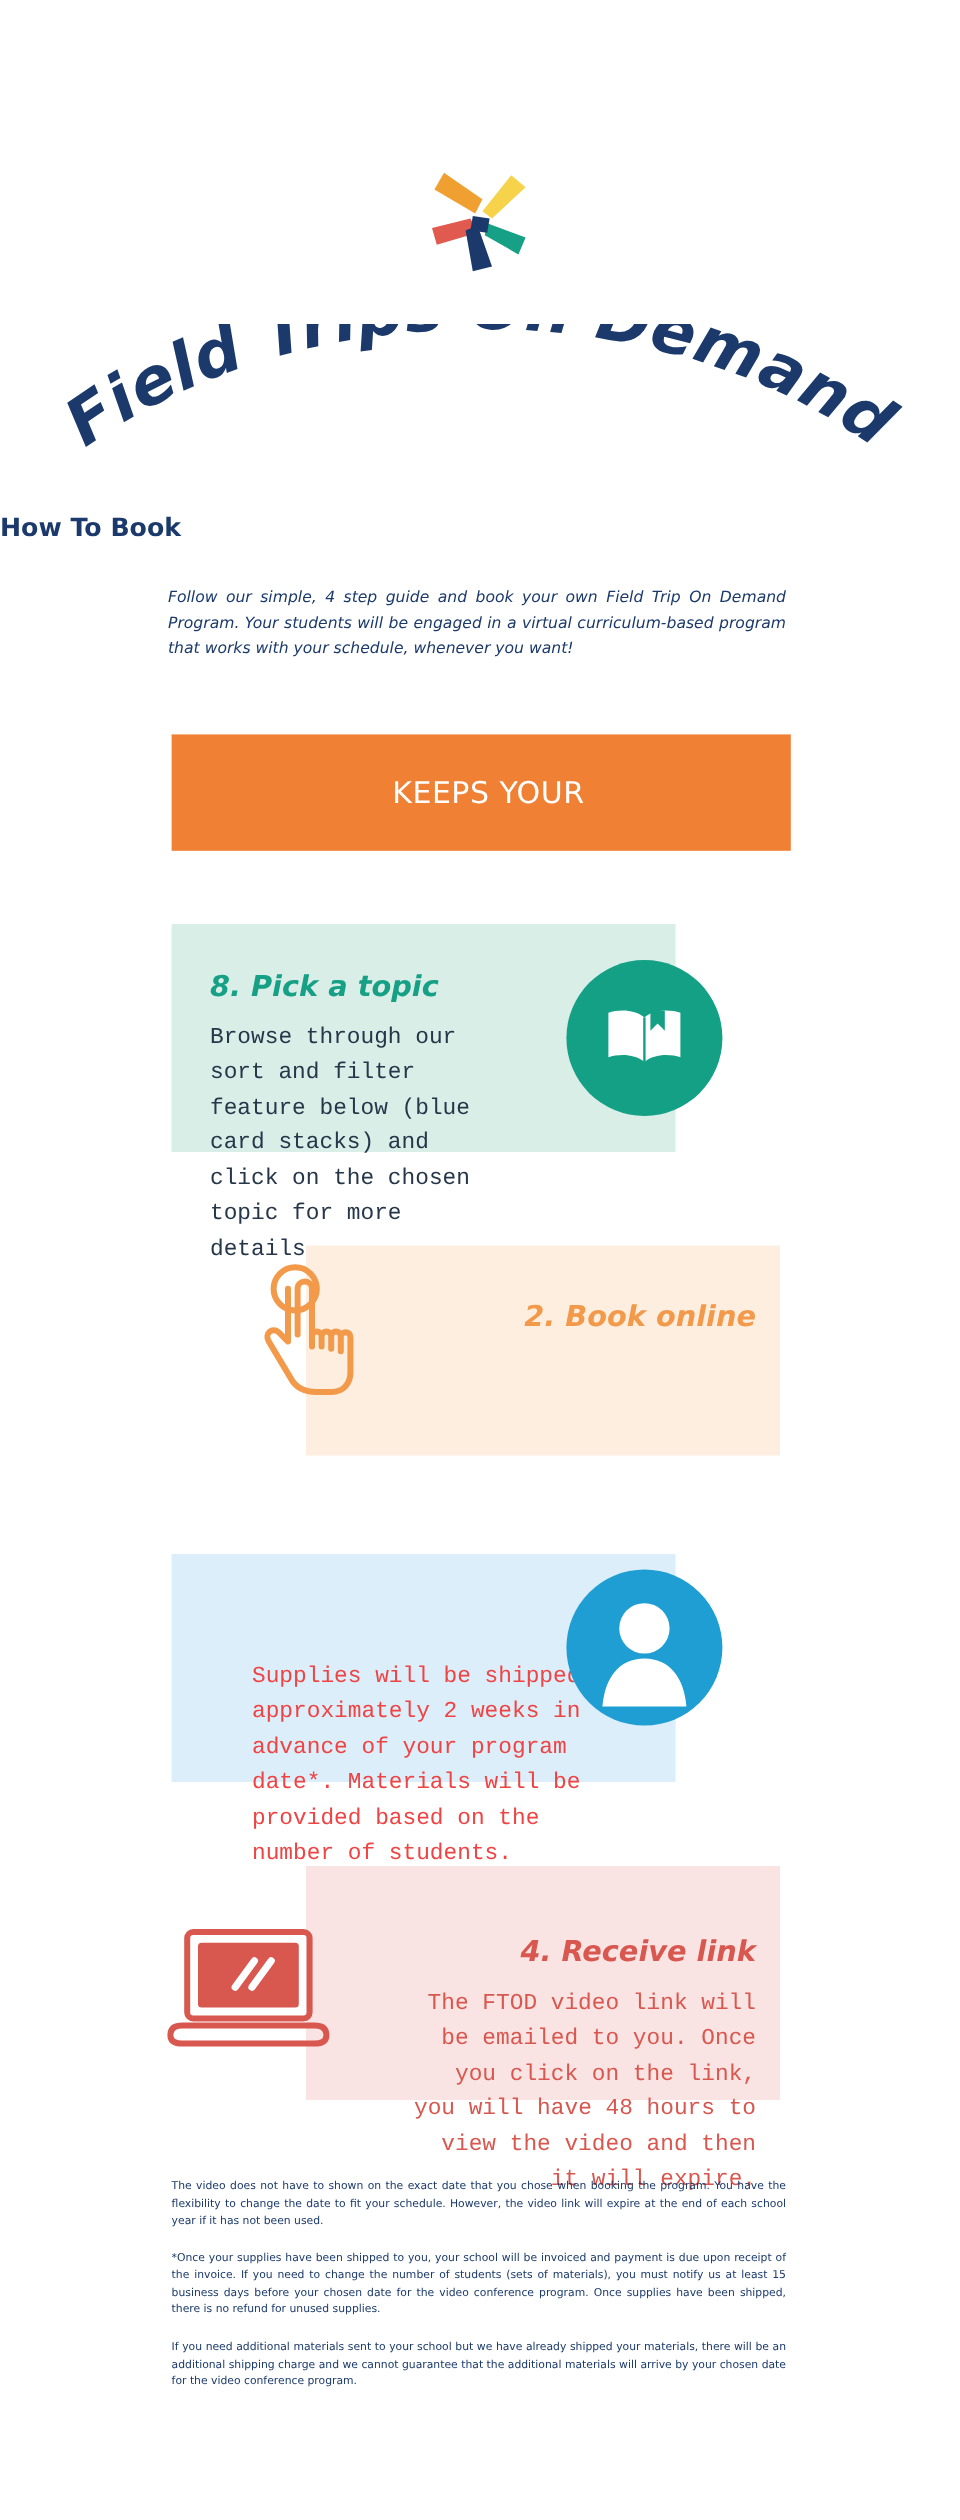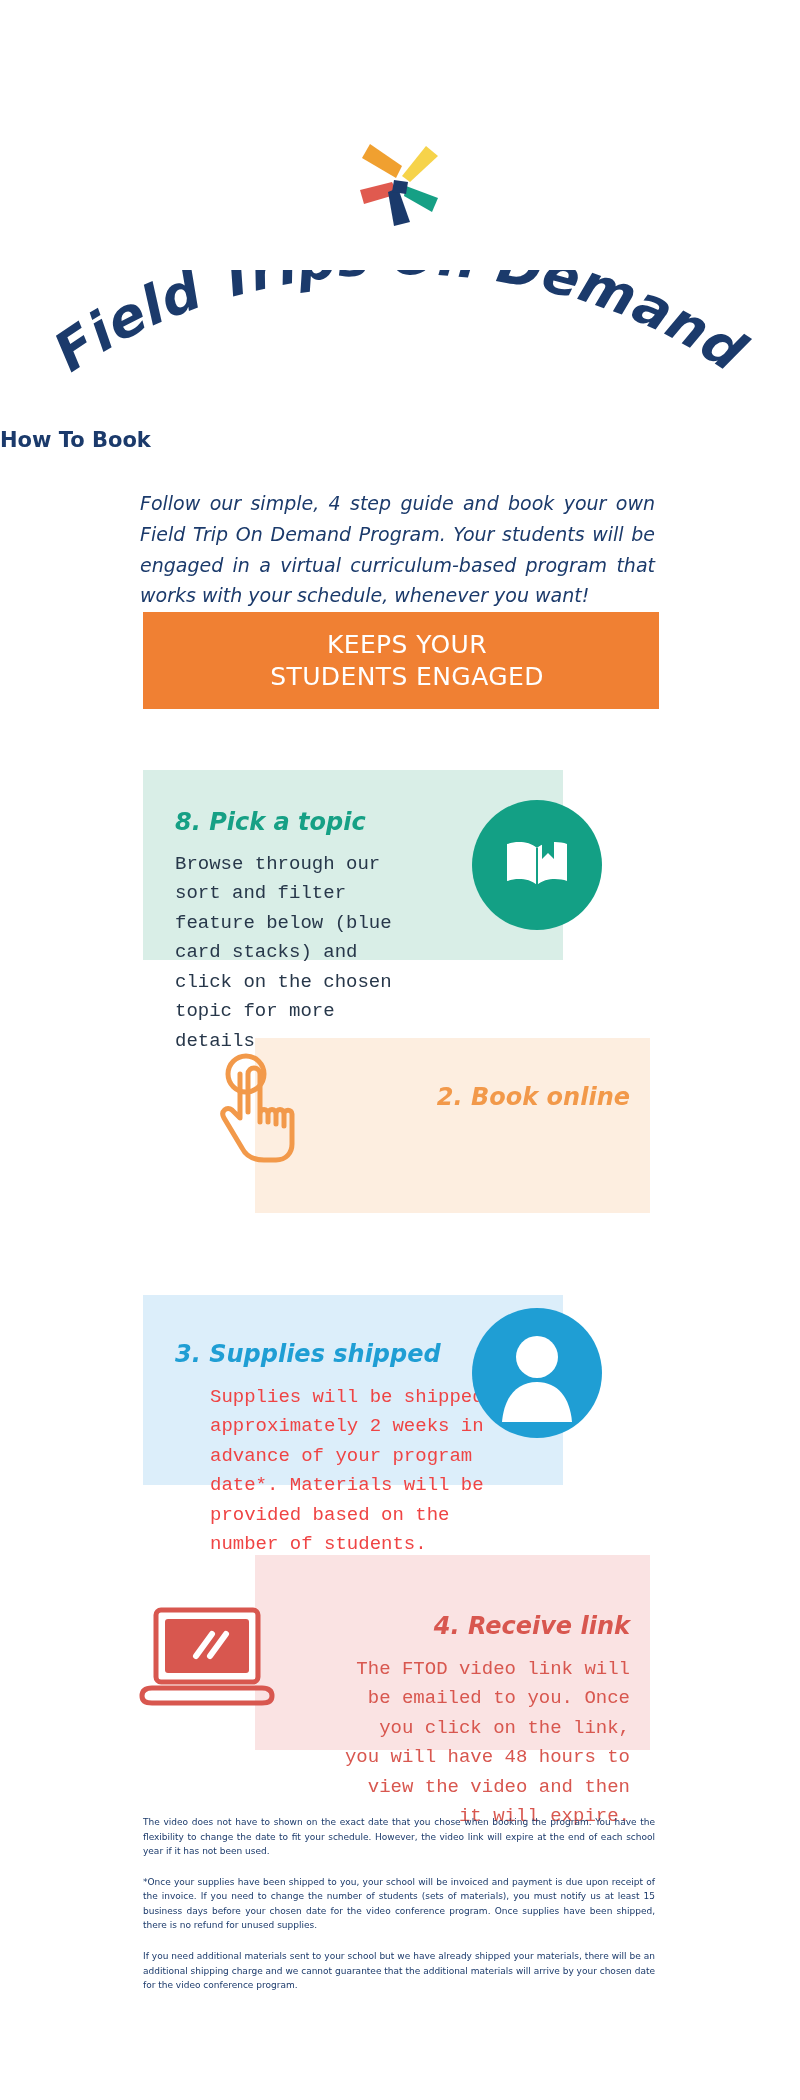--- a/index.html
+++ b/index.html
@@ -66,21 +66,21 @@
     font-weight: bold;
     color: #1b3a6b;
   }
 
   .intro {
     position: absolute;
     top: 488px;
     left: 140px;
     width: 515px;
     font-family: "DejaVu Sans", sans-serif;
-    font-size: 19px;
+    font-size: 13px;
     font-style: italic;
     line-height: 1.62;
     color: #1b3a6b;
     text-align: justify;
   }
 
   
   .banner {
     position: absolute;
     top: 612px;
@@ -292,21 +292,20 @@
       </text>
     </svg>
   </div>
 
   <div class="subtitle">How To Book</div>
 
   <div class="intro">Follow our simple, 4 step guide and book your own Field Trip On Demand Program. Your students will be engaged in a virtual curriculum-based program that works with your schedule, whenever you want!</div>
 
   <div class="banner">
     <span>KEEPS YOUR</span>
-    <span>STUDENTS ENGAGED</span>
   </div>
 
   <div class="step-panel" id="step1-panel"></div>
   <div class="step-title" id="step1-title">8. Pick a topic</div>
   <div class="step-body" id="step1-body">Browse through our sort and filter feature below (blue card stacks) and click on the chosen topic for more details.</div>
   <div id="step1-circle">
     <span>
       <svg width="70" height="56" viewBox="0 0 70 56" xmlns="http://www.w3.org/2000/svg">
         <path d="M35 13 C27 6, 14 6, 5 9 L5 46 C14 43, 27 43, 35 50 Z" fill="#ffffff"></path>
         <path d="M35 13 C43 6, 56 6, 65 9 L65 46 C56 43, 43 43, 35 50 Z" fill="#ffffff"></path>
@@ -320,21 +319,20 @@
   <div class="step-title" id="step2-title">2. Book online</div>
   <div id="step2-icon">
     <svg width="92" height="112" viewBox="0 0 92 112" xmlns="http://www.w3.org/2000/svg">
       <circle cx="34" cy="22" r="18" fill="none" stroke="#f2994a" stroke-width="5"></circle>
       <path d="M28 22 L28 66 L20 58 C15 54, 8 59, 12 66 L30 96 C34 104, 42 108, 52 108 L64 108 C74 108, 80 101, 80 92 L80 62 C80 57, 72 57, 72 62 L72 74 M72 62 C72 56, 64 56, 64 62 L64 72 M64 62 C64 56, 56 56, 56 62 L56 70 M56 62 C56 56, 48 56, 48 62 L48 70 M48 62 L48 22 C48 14, 36 14, 36 22 L36 60" fill="none" stroke="#f2994a" stroke-width="5" stroke-linecap="round" stroke-linejoin="round"></path>
       <path d="M30 24 L30 58 L42 58 L42 24 Z" fill="#f2994a" opacity="0"></path>
     </svg>
   </div>
 
   <div class="step-panel" id="step3-panel"></div>
-  <div class="step-title" id="step3-title">3. Supplies shipped</div>
   <div class="step-body" id="step3-body">Supplies will be shipped approximately 2 weeks in advance of your program date*. Materials will be provided based on the number of students.</div>
   <div id="step3-circle">
     <span style="display:block;width:130px;height:130px;">
       <svg width="130" height="130" viewBox="0 0 130 130" xmlns="http://www.w3.org/2000/svg">
         <circle cx="65" cy="49" r="21" fill="#ffffff"></circle>
         <path d="M65 74 C44 74, 32 90, 30 114 L100 114 C98 90, 86 74, 65 74 Z" fill="#ffffff"></path>
       </svg>
     </span>
   </div>
 

